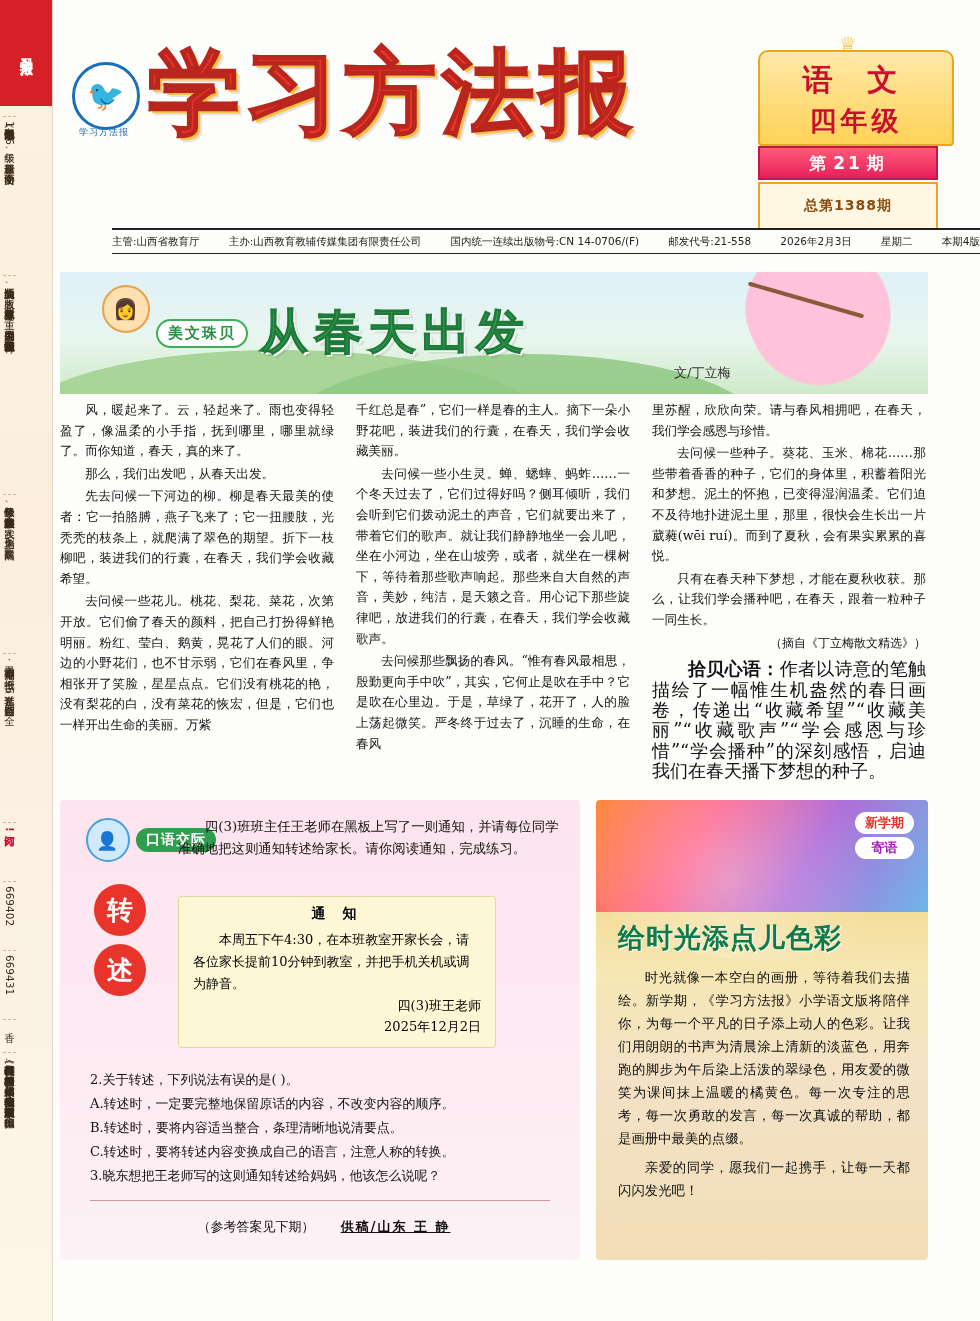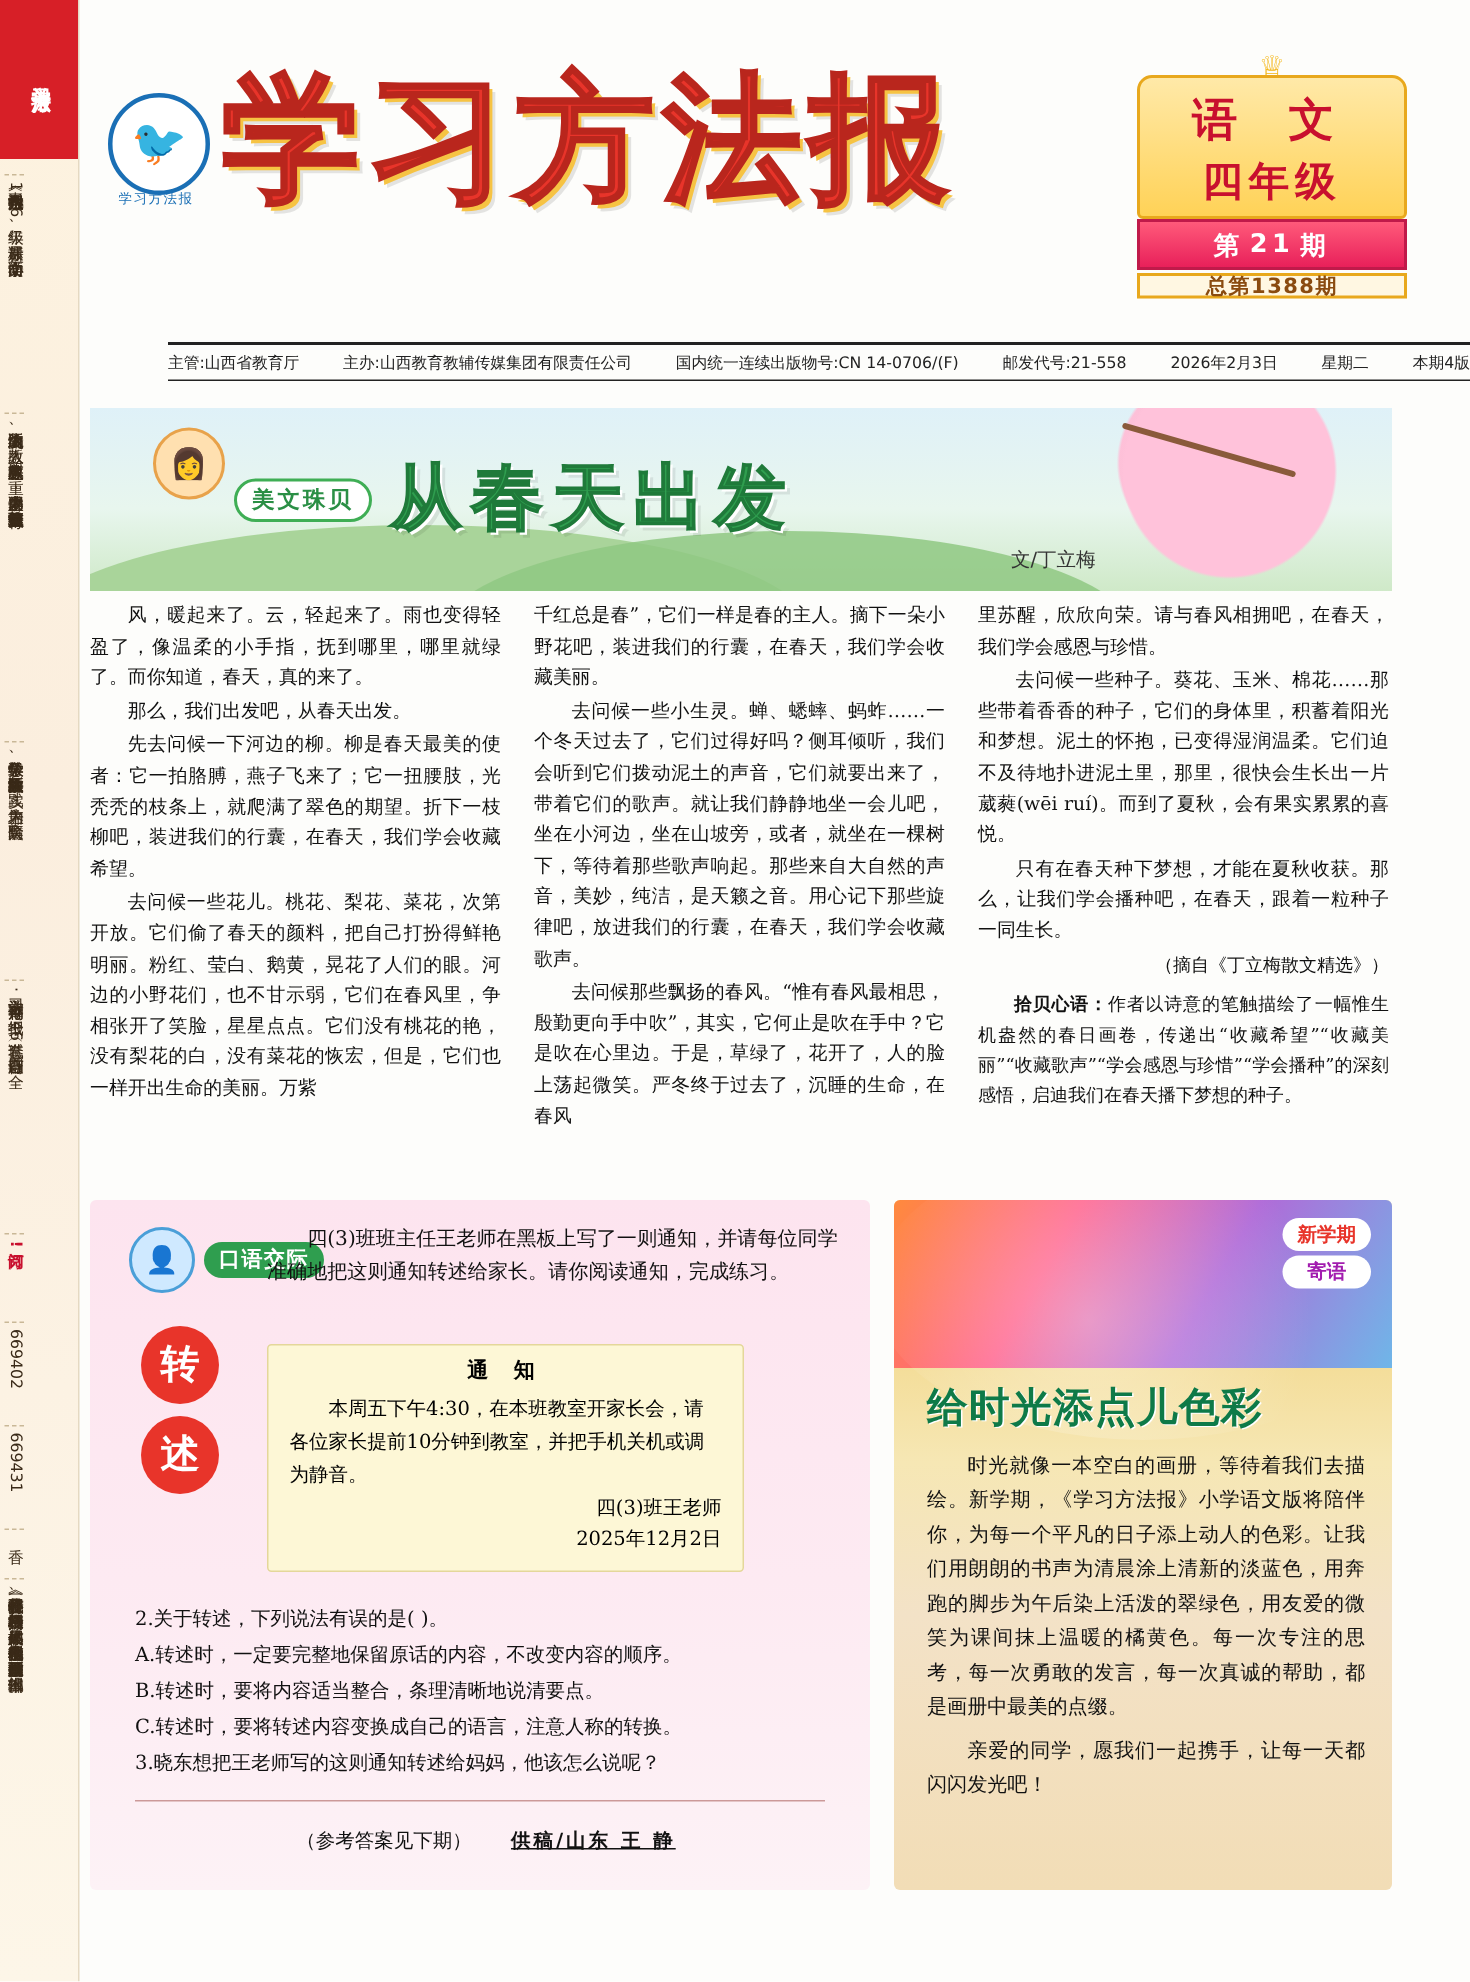--- a/index.html
+++ b/index.html
@@ -64,36 +64,36 @@
     -webkit-text-stroke:2px #b9261d;
   }
   .badge{
     position:absolute;right:42px;top:36px;width:180px;height:190px;
   }
   .badge .crown{
     position:absolute;left:50%;transform:translateX(-50%);top:-4px;
     font-size:20px;color:#f4b513;
   }
   .badge .b-top{
-    position:absolute;top:14px;left:0;width:180px;height:96px;
+    position:absolute;top:14px;left:0;width:196px;height:96px;
     background:linear-gradient(180deg,#ffe9a8,#ffd257);
     border:2px solid #e8a81d;border-radius:10px 10px 4px 4px;
     box-sizing:border-box;text-align:center;
   }
   .badge .b-top .l1{font-size:30px;font-weight:bold;color:#c8102e;letter-spacing:12px;margin-top:8px;}
   .badge .b-top .l2{font-size:27px;font-weight:bold;color:#c8102e;letter-spacing:4px;margin-top:2px;}
   .badge .b-mid{
     position:absolute;top:110px;left:0;width:180px;height:34px;
     background:linear-gradient(180deg,#ff5a7a,#e8205a);
     border:2px solid #c01a4a;box-sizing:border-box;color:#fff;
     display:flex;align-items:center;justify-content:center;
     font-size:17px;font-weight:bold;letter-spacing:3px;
   }
   .badge .b-bot{
-    position:absolute;top:146px;left:0;width:180px;height:17px;
+    position:absolute;top:146px;left:0;width:180px;height:48px;
     background:#fff7e2;border:2px solid #e8a81d;box-sizing:border-box;
     display:flex;align-items:center;justify-content:center;
     font-size:14px;color:#8a4b10;font-weight:bold;letter-spacing:1px;
   }
   .pub-line{
     position:absolute;left:60px;top:228px;width:868px;
     border-top:2px solid #222;border-bottom:1px solid #222;
     font-size:10.5px;color:#222;padding:5px 0 4px 0;
     display:flex;gap:14px;justify-content:space-between;
     box-sizing:border-box;
@@ -151,21 +151,21 @@
     display:flex;gap:22px;
   }
   .col{
     width:274px;font-size:12.6px;line-height:20.6px;color:#111;
     text-align:justify;
     font-family:"DejaVu Serif","Liberation Serif",serif;
   }
   .col p{margin:0 0 2px 0;text-indent:2em;}
   .src{text-align:right;text-indent:0;font-size:12px;}
   .heart-note{
-    margin-top:6px;font-size:12px;line-height:20.4px;color:#111;text-indent:2em;
+    margin-top:6px;font-size:18px;line-height:20.4px;color:#111;text-indent:2em;
   }
   .heart-note b{color:#111;}
   
   .panel-left{
     position:absolute;left:60px;top:800px;width:520px;height:460px;
     background:linear-gradient(180deg,#fde4ef 0%,#fdeaf2 55%,#fdf2f6 100%);
     border-radius:4px;overflow:hidden;
   }
   .tag-kouyu{
     position:absolute;left:26px;top:18px;display:flex;align-items:center;gap:6px;

